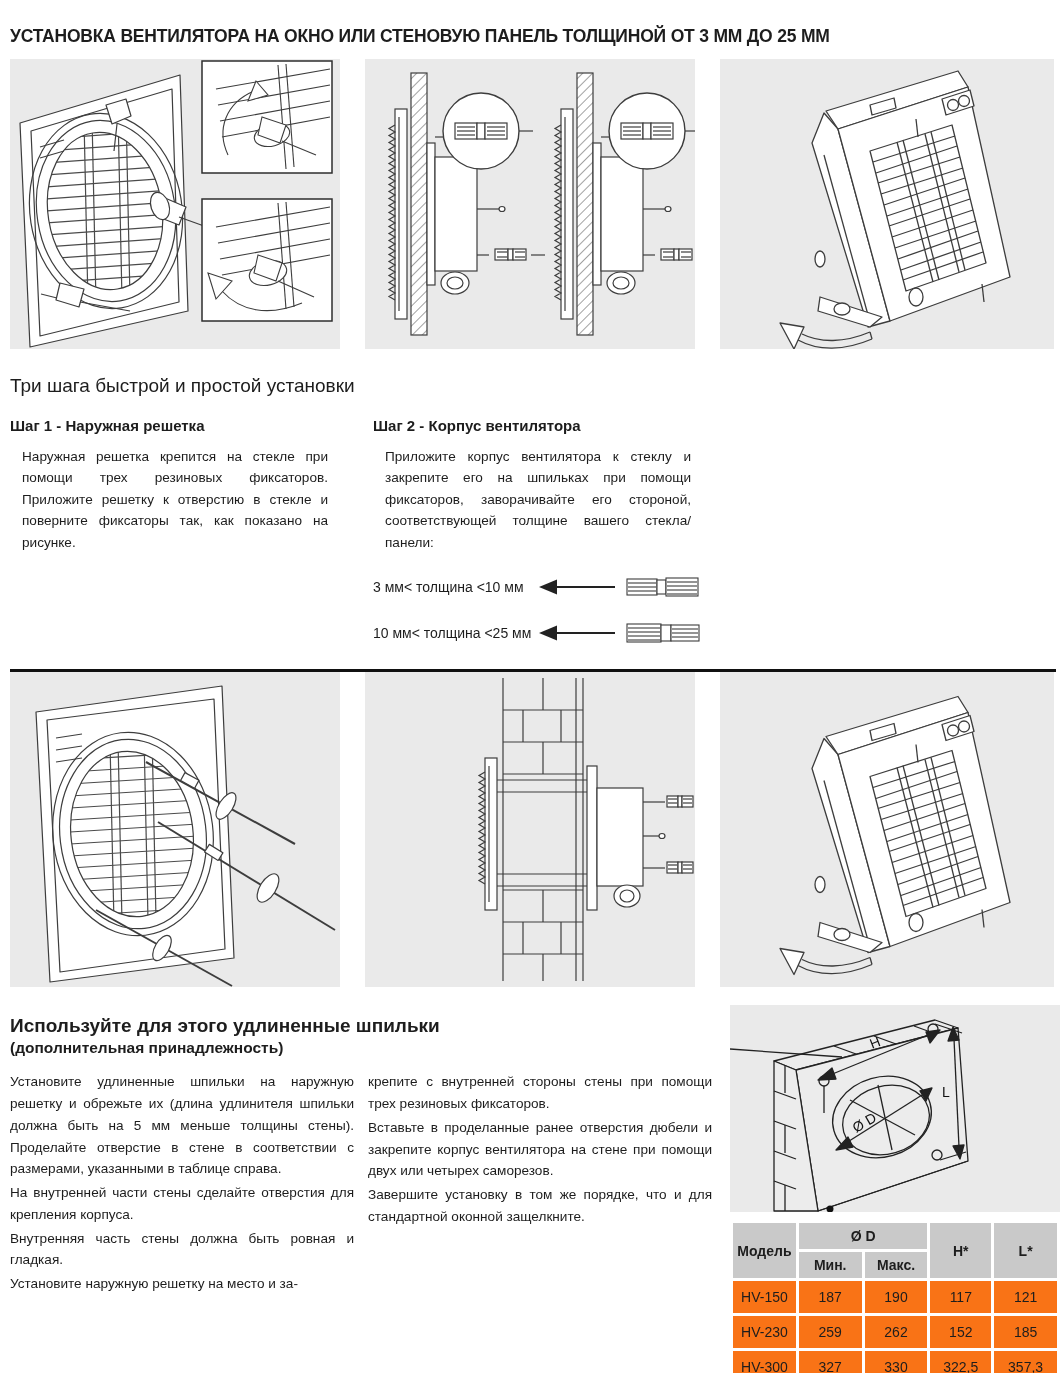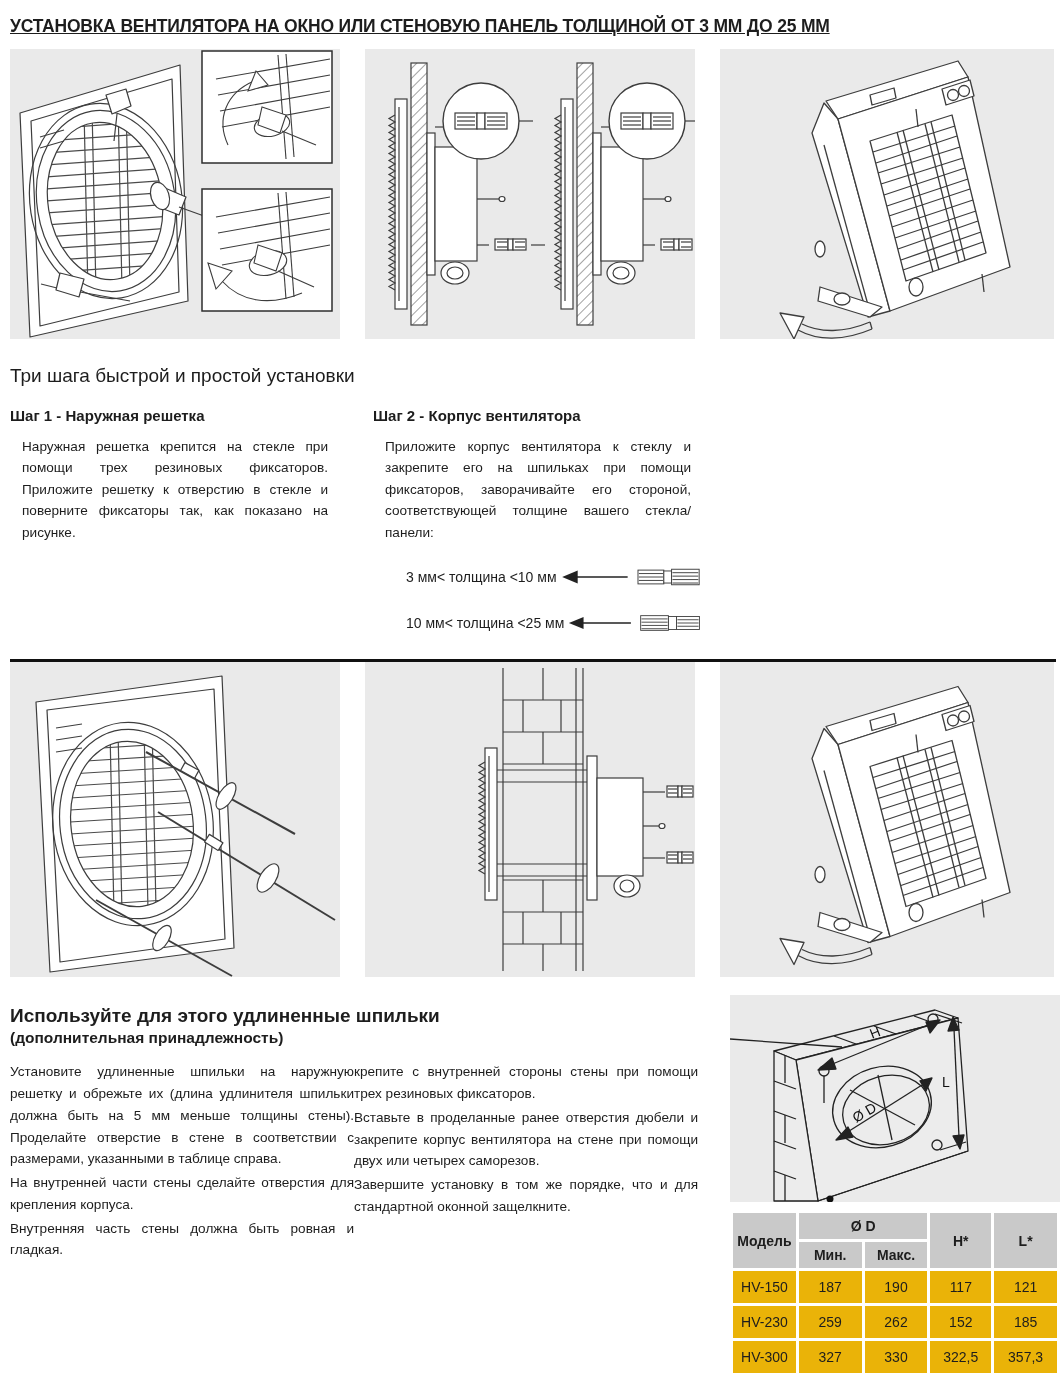--- a/index.html
+++ b/index.html
@@ -1,42 +1,42 @@
 <!DOCTYPE html>
 <html lang="ru"><head>
 <meta charset="utf-8">
 <style>
   html,body{margin:0;padding:0;background:#fff;}
   body{width:1064px;color:#1d1d1d;font-family:"Liberation Sans","DejaVu Sans",sans-serif;-webkit-font-smoothing:antialiased;}
   .page{width:1048px;padding:10px 8px 14px 8px;}
-  .doc-title{font-size:17.5px;font-weight:700;letter-spacing:-0.2px;margin:6px 0 12px 2px;text-transform:uppercase;text-decoration:underline;}
+  .doc-title{font-size:17.5px;font-weight:700;letter-spacing:-0.2px;margin:16px 0 12px 2px;text-transform:uppercase;}
   .panels-row{display:grid;grid-template-columns:330px 330px 334px;column-gap:25px;margin-left:2px;}
   .panel{background:#eaeaea;overflow:hidden;}
   .panel svg{display:block;}
   .row1 .panel{height:290px;}
   .row2 .panel{height:315px;}
   .section-heading{font-size:19px;font-weight:400;margin:26px 0 14px 2px;}
   .steps-row{display:grid;grid-template-columns:330px 330px 334px;column-gap:33px;margin-left:2px;}
   .step-title{font-size:15px;font-weight:700;margin:6px 0 4px 0;}
   .step-body{font-size:13.6px;line-height:1.58;text-align:justify;margin:12px;}
   .thickness-row{display:flex;align-items:center;margin-top:22px;}
-  .thickness-label{font-size:14px;white-space:nowrap;margin-left:33px;}
+  .thickness-label{font-size:14px;white-space:nowrap;}
   .thickness-row svg{margin-left:auto;}
   .divider{height:3px;background:#111;margin:24px 0 0 2px;width:1046px;}
   .bottom-section{display:grid;grid-template-columns:702px 330px;column-gap:18px;margin:18px 0 0 2px;}
   .ext-heading{font-size:19px;font-weight:700;margin:10px 0 2px 0;}
   .ext-subheading{font-size:15.5px;font-weight:700;margin:0 0 14px 0;}
-  .twocol{display:grid;grid-template-columns:344px 344px;column-gap:0;}
+  .twocol{display:grid;grid-template-columns:344px 344px;column-gap:14px;}
   .twocol p{font-size:13.6px;line-height:1.6;text-align:justify;margin:0 0 0 0;}
   .twocol p + p{margin-top:2px;}
   .right-col{display:flex;flex-direction:column;}
   .dim-illustration{background:#eaeaea;height:207px;margin-bottom:8px;}
   table.dims{border-collapse:separate;border-spacing:3px;width:330px;table-layout:fixed;background:#fff;}
   table.dims th{background:#c9c9c9;font-weight:700;font-size:14px;padding:5px 4px;}
-  table.dims td{background:#eab308;font-size:14px;padding:8px 4px;text-align:center;}
+  table.dims td{background:#f97316;font-size:14px;padding:8px 4px;text-align:center;}
   table.dims th{text-align:center;}
   th.model-h{text-align:left;padding-left:9px;width:62px;}
   td.model-c{text-align:left;padding-left:9px;font-weight:400;}
   text{font-family:"Liberation Sans","DejaVu Sans",sans-serif;}
 </style>
 </head>
 <body>
 
 <svg width="0" height="0" style="position:absolute" aria-hidden="true">
   <defs>
@@ -416,20 +416,21 @@
 
   <div class="bottom-section">
     <div class="left-col">
       <div class="ext-heading">Используйте для этого удлиненные шпильки</div>
       <div class="ext-subheading">(дополнительная принадлежность)</div>
       <div class="twocol">
         <div>
           <p>Установите удлиненные шпильки на наружную решетку и обрежьте их (длина удлинителя шпильки должна быть на 5 мм меньше толщины стены). Проделайте отверстие в стене в соответствии с размерами, указанными в таблице справа.</p>
           <p>На внутренней части стены сделайте отверстия для крепления корпуса.</p>
           <p>Внутренняя часть стены должна быть ровная и гладкая.</p>
+          <p>Установите наружную решетку на место и за-</p>
         </div>
         <div>
           <p>крепите с внутренней стороны стены при помощи трех резиновых фиксаторов.</p>
           <p>Вставьте в проделанные ранее отверстия дюбели и закрепите корпус вентилятора на стене при помощи двух или четырех саморезов.</p>
           <p>Завершите установку в том же порядке, что и для стандартной оконной защелкните.</p>
         </div>
       </div>
     </div>
 
     <div class="right-col">

